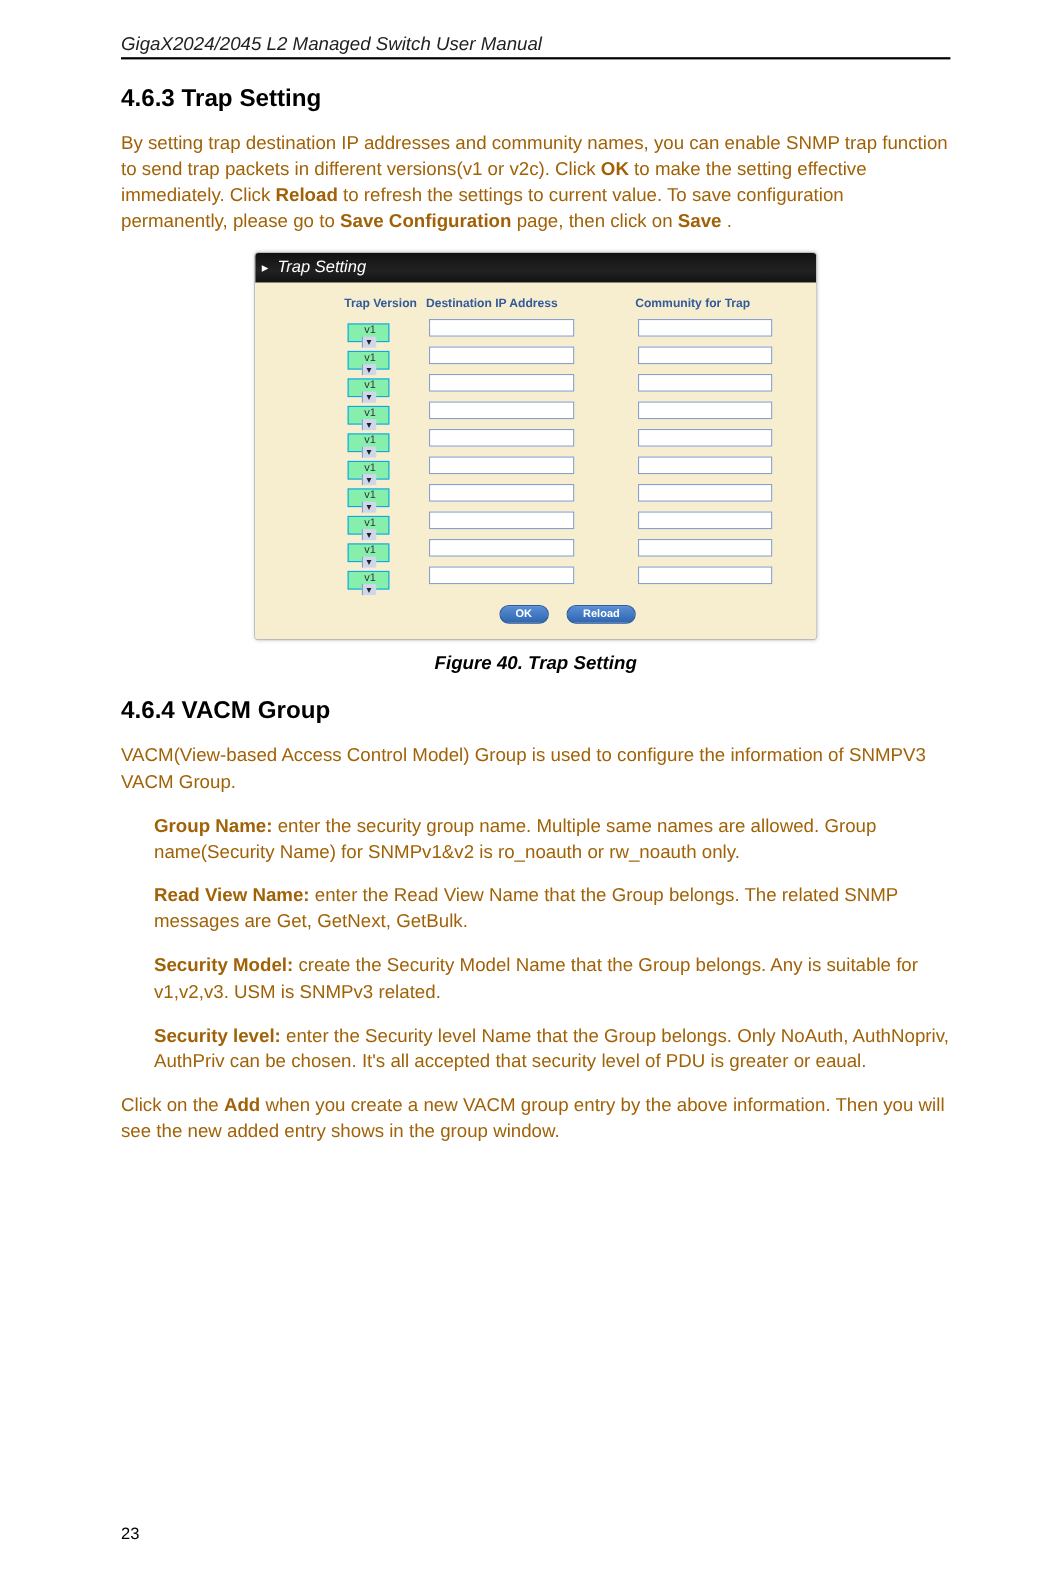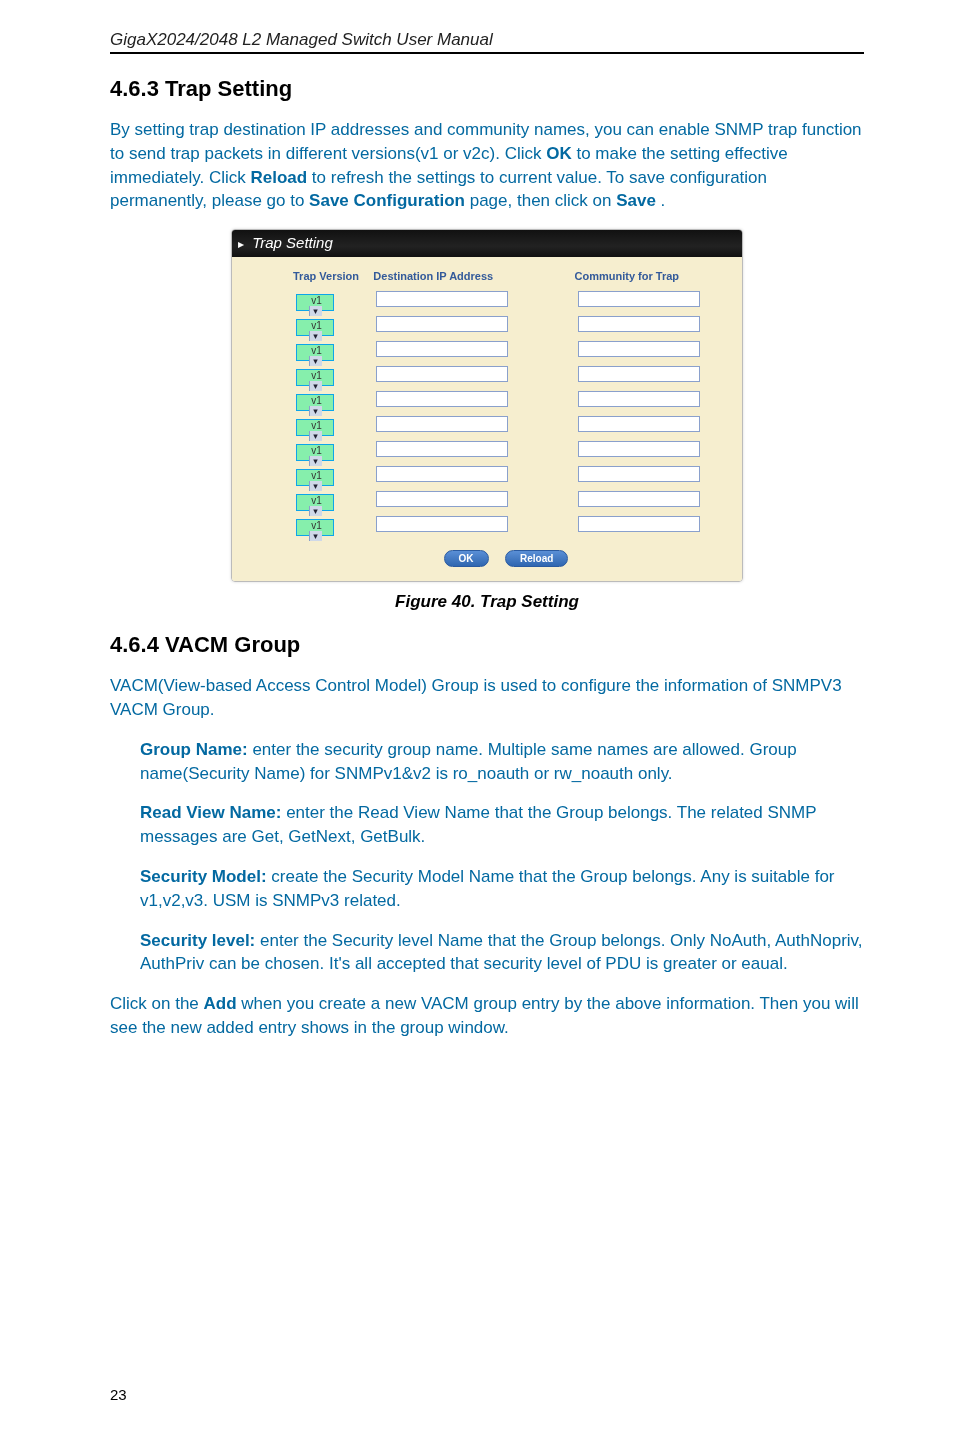--- a/index.html
+++ b/index.html
@@ -27,21 +27,21 @@
   }
   .section-heading {
     font-size: 22px;
     font-weight: bold;
     margin: 10px 0 16px 0;
     color: #000;
   }
   .body-para {
     font-size: 17px;
     line-height: 1.4;
-    color: #0369a1;
+    color: #a16207;
     margin: 0 0 16px 0;
   }
   .body-para b, .body-para strong { font-weight: bold; }
   .indent-block {
     margin-left: 30px;
     margin-bottom: 16px;
   }
   .indent-block .lead {
     font-weight: bold;
   }
@@ -76,21 +76,21 @@
   .title-bar .arrow {
     display: inline-block;
     vertical-align: middle;
     margin-right: 4px;
     font-style: normal;
     font-size: 12px;
     color: #fff;
   }
   .panel-body {
     background: #f6eecf;
-    padding: 12px 22px 14px 60px;
+    padding: 12px 22px 14px 80px;
   }
   .trap-table {
     width: 100%;
     border-collapse: collapse;
   }
   .trap-table th {
     font-size: 11px;
     color: #335a9a;
     font-weight: bold;
     text-align: left;
@@ -152,21 +152,21 @@
     bottom: 28px;
     left: 110px;
     font-size: 15px;
   }
 </style>
 </head>
 <body>
 
 <div class="page">
   <div class="header-line">
-    <span class="header-text">GigaX2024/2048 L2 Managed Switch User Manual</span>
+    <span class="header-text">GigaX2024/2045 L2 Managed Switch User Manual</span>
   </div>
 
   <h2 class="section-heading">4.6.3 Trap Setting</h2>
 
   <p class="body-para">
     <span>By setting trap destination IP addresses and community names, you can enable SNMP trap function to send trap packets in different versions(v1 or v2c). Click </span>
     <b>OK</b>
     <span> to make the setting effective immediately. Click </span>
     <b>Reload</b>
     <span> to refresh the settings to current value. To save configuration permanently, please go to </span>

